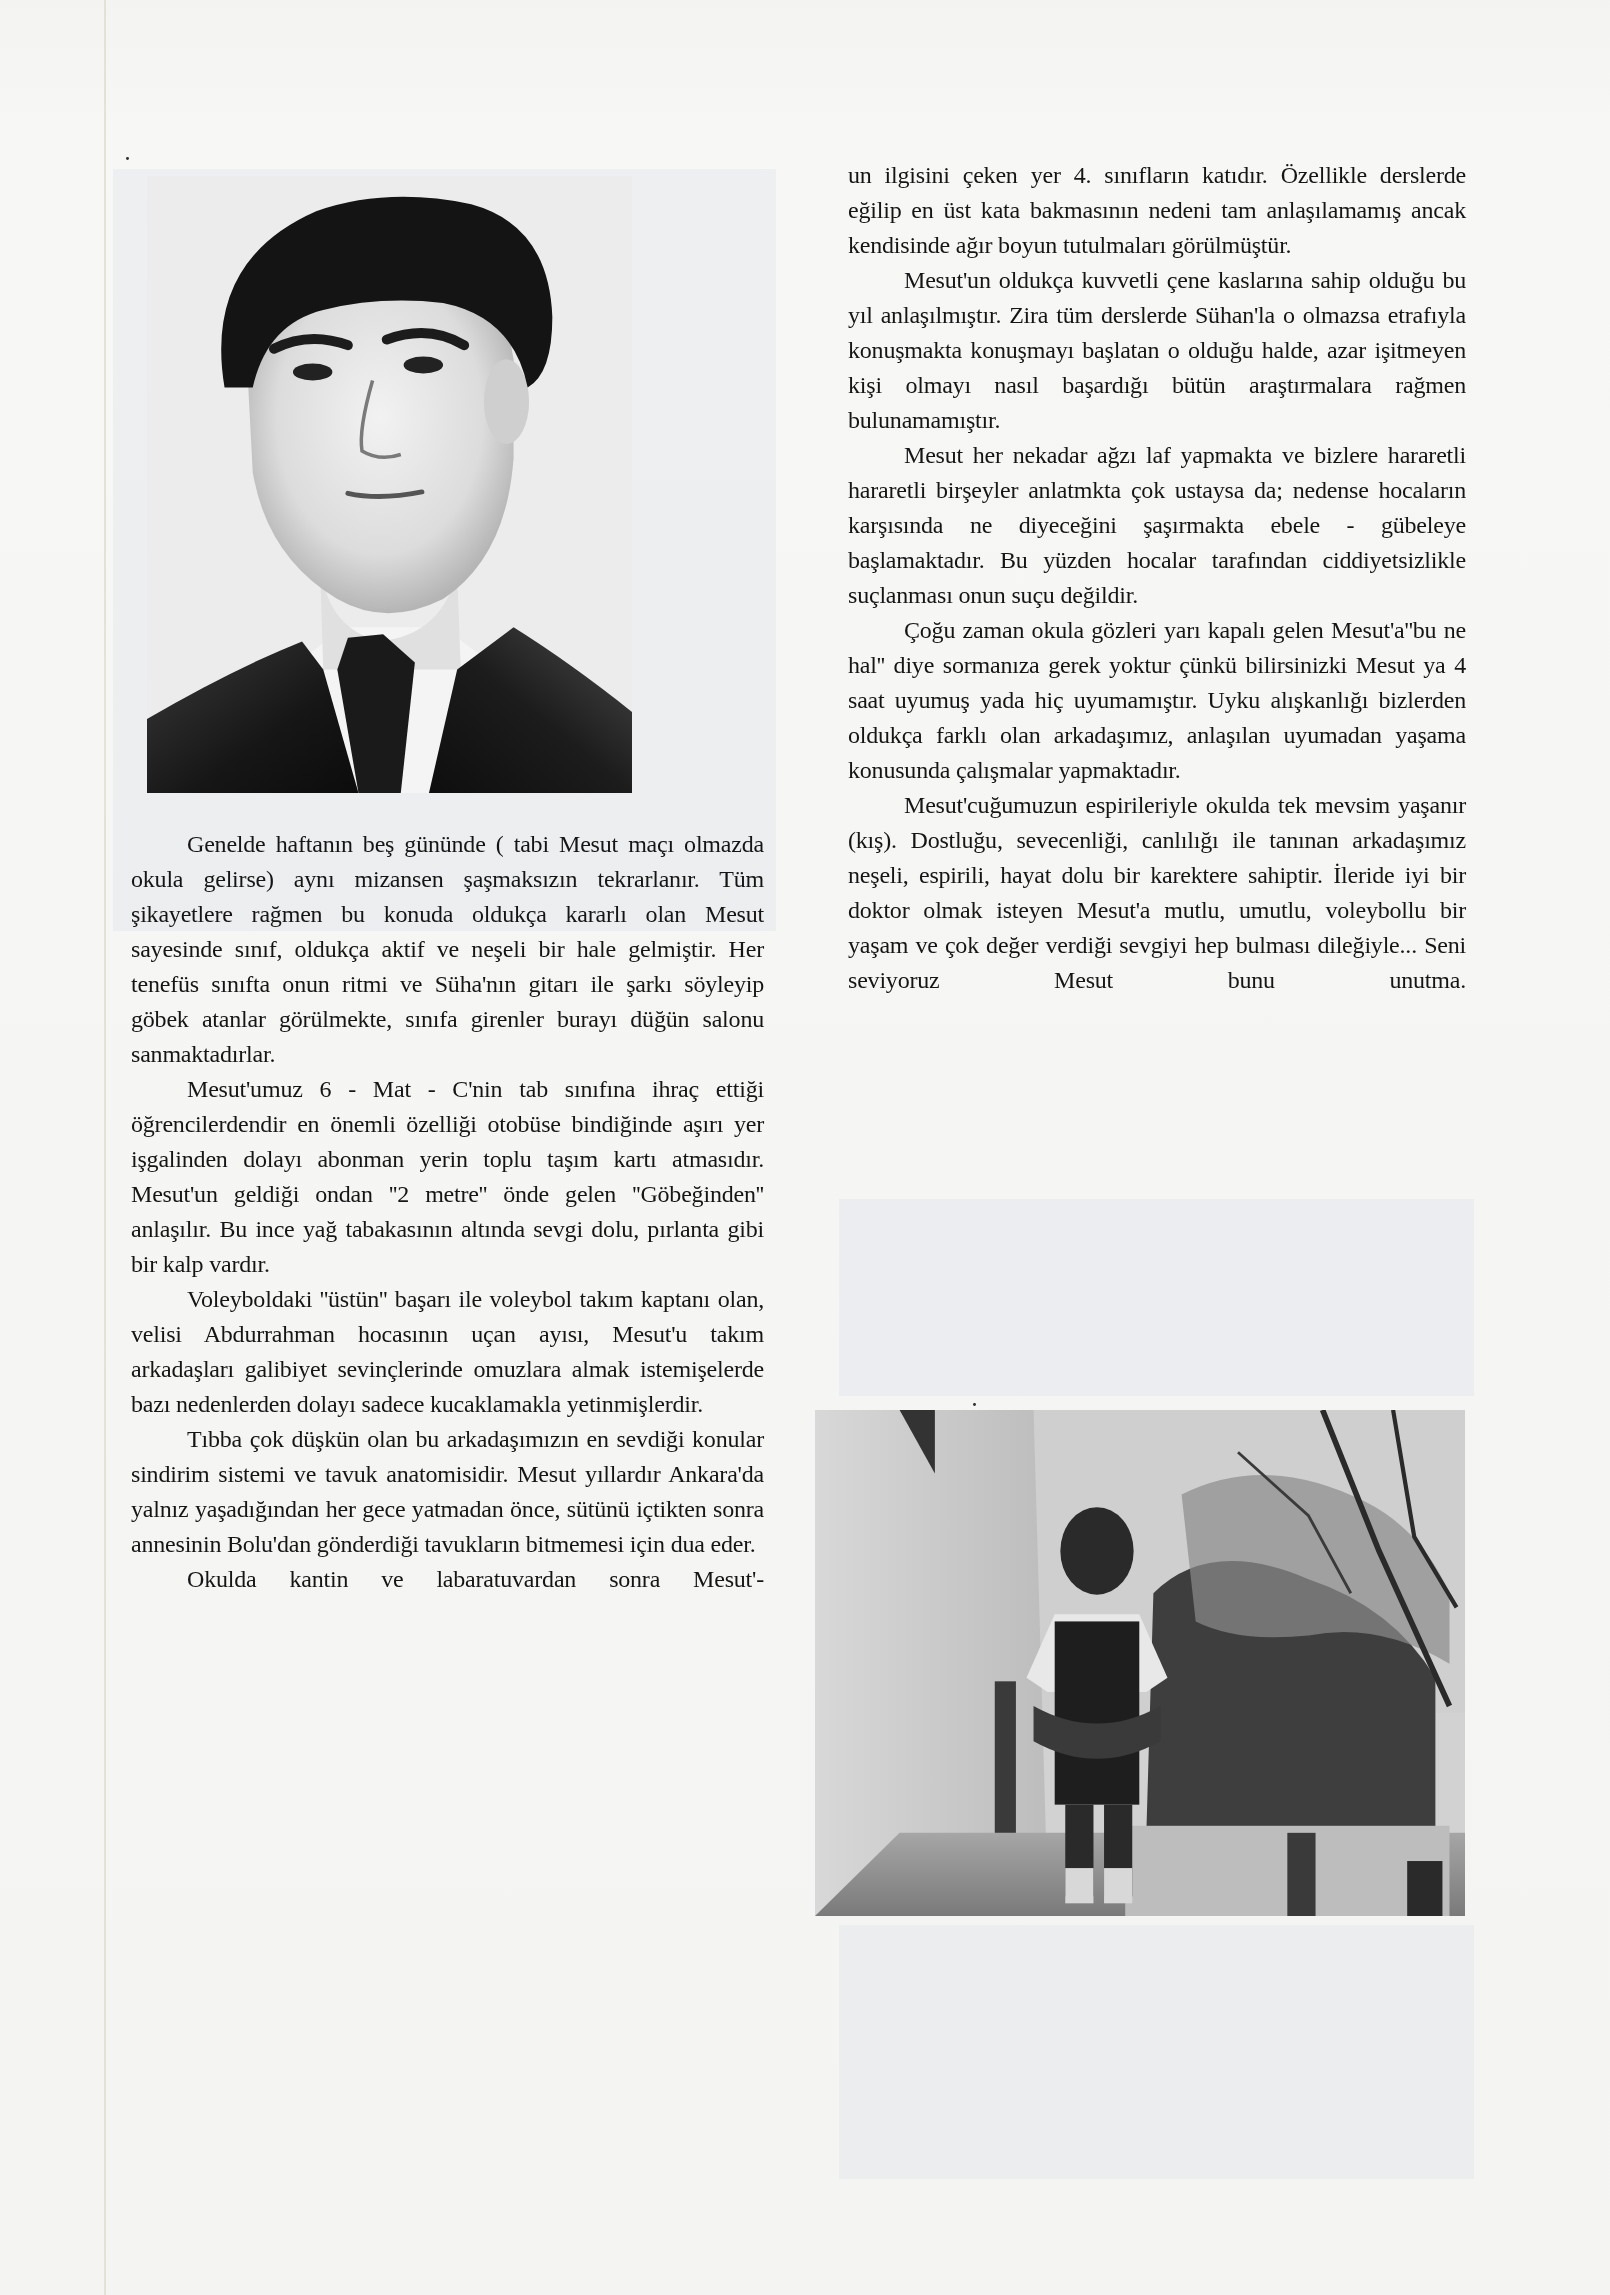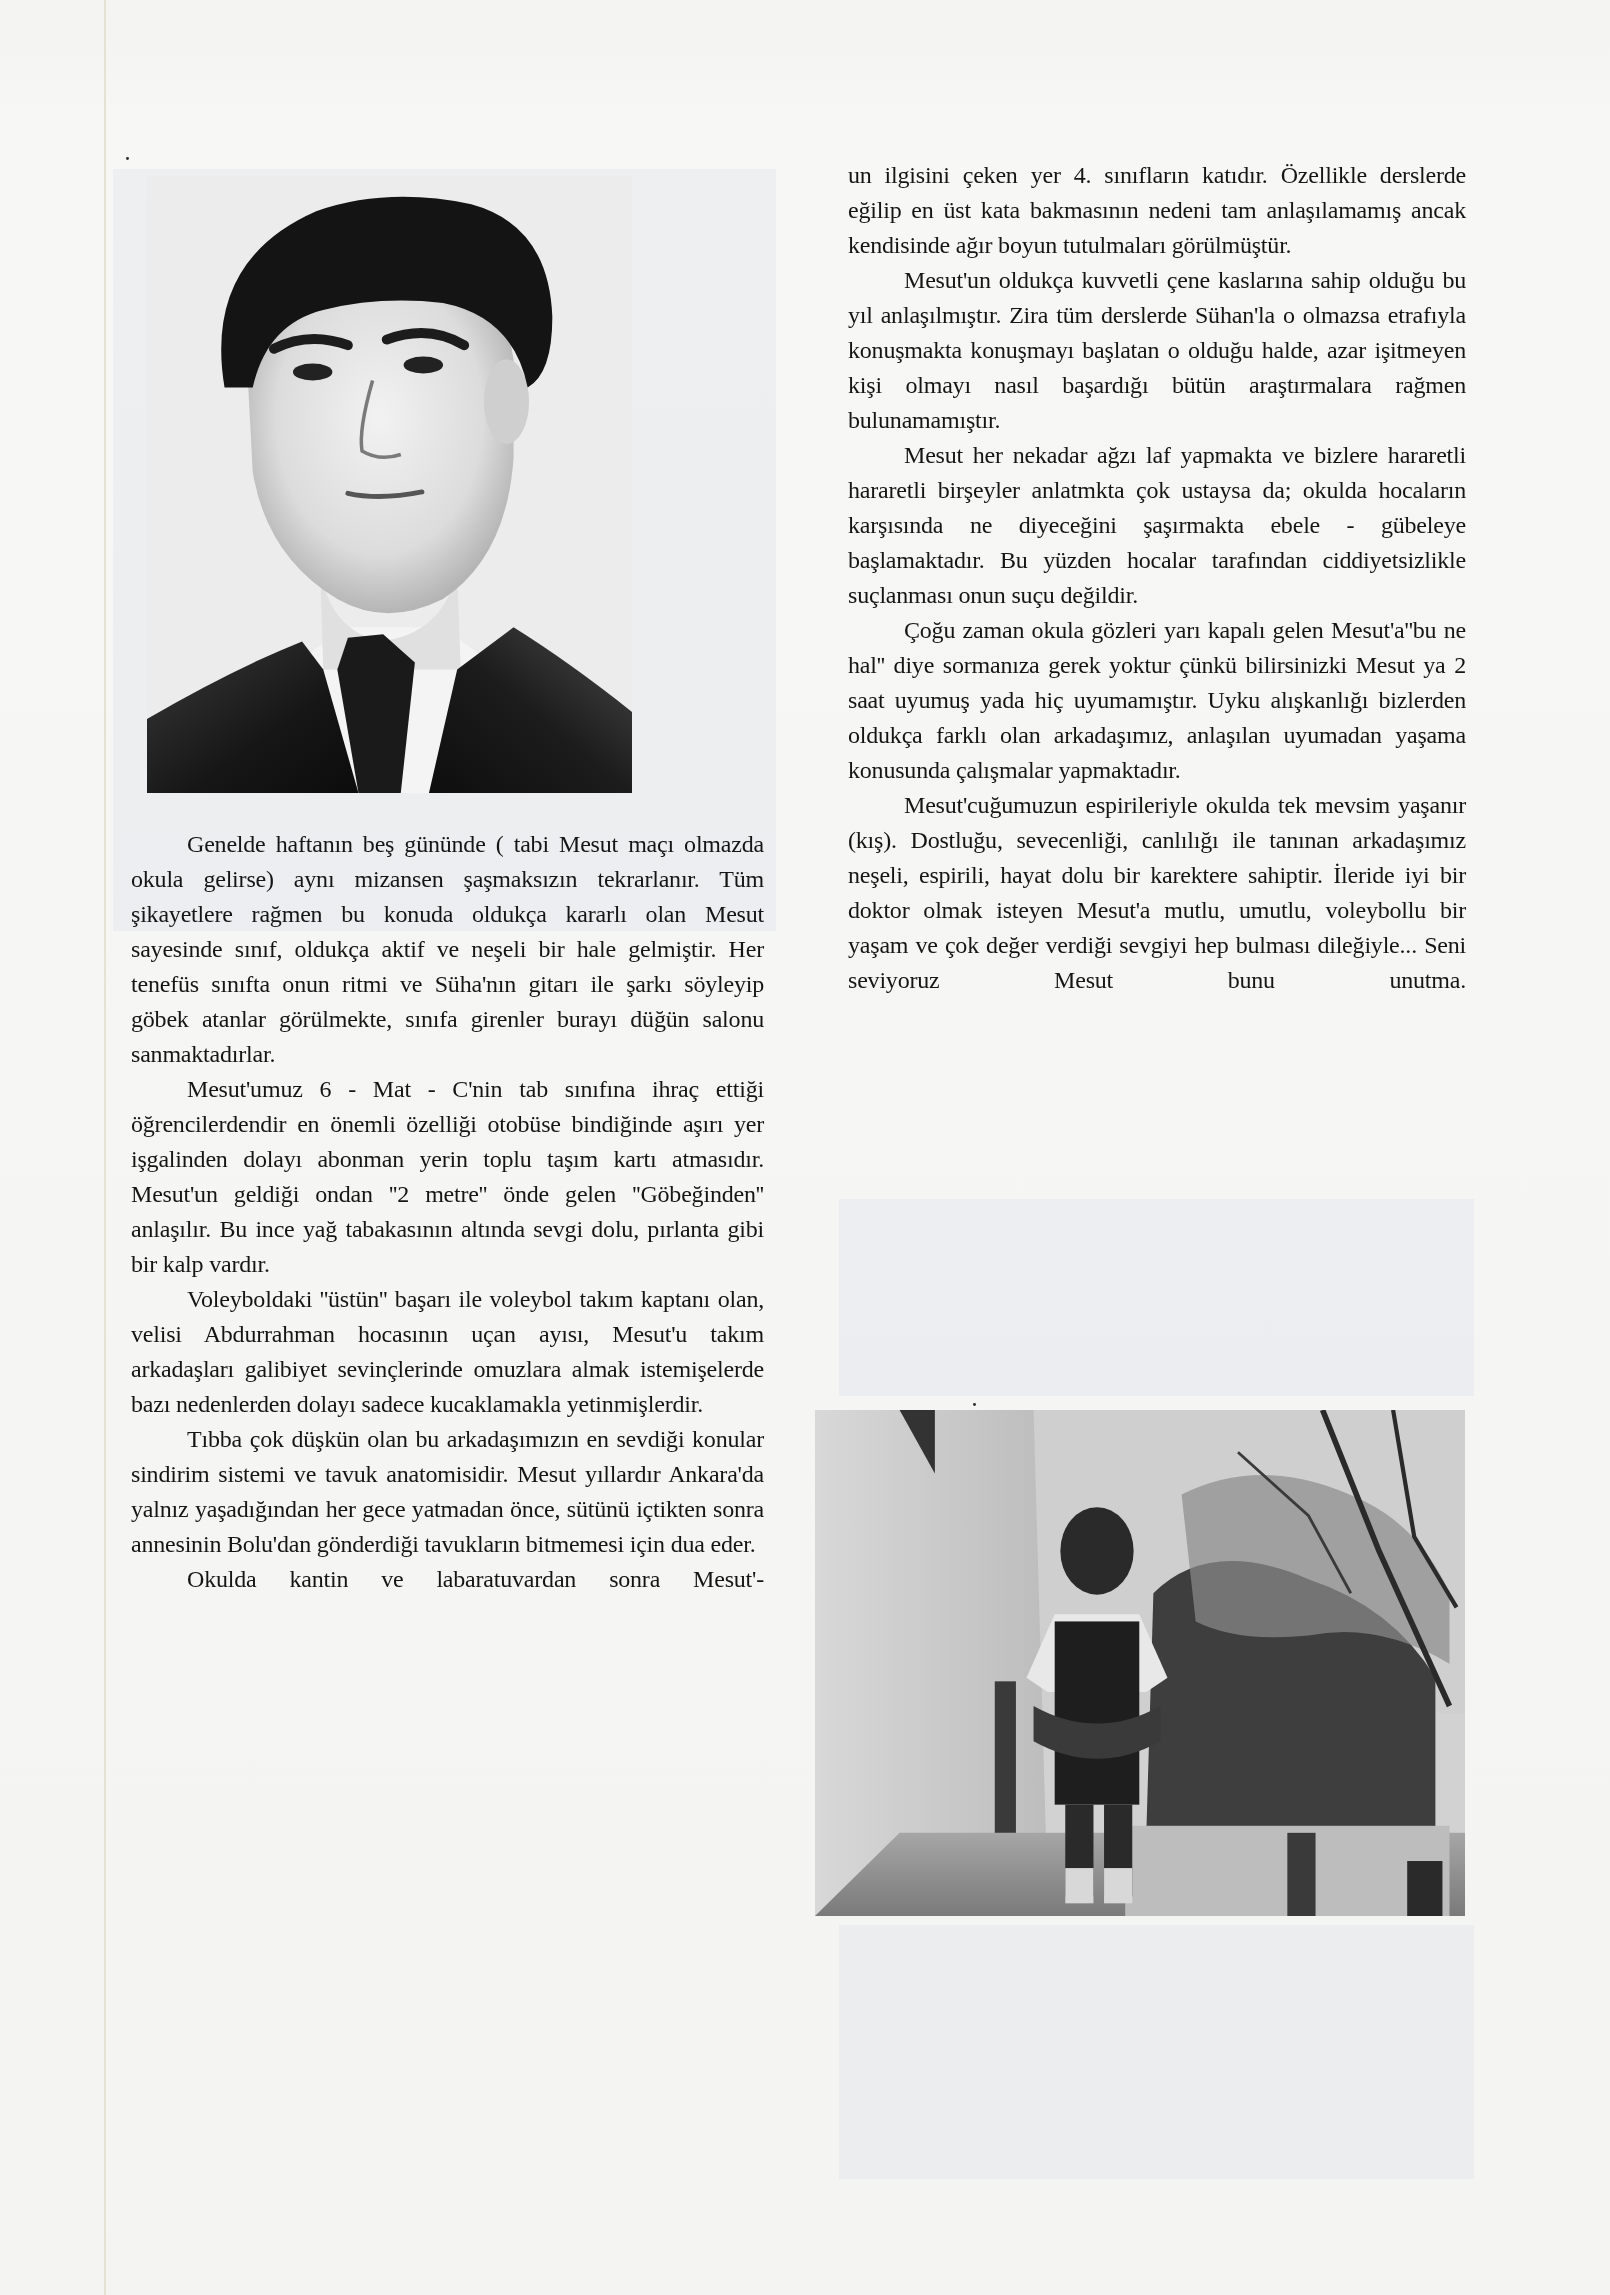--- a/index.html
+++ b/index.html
@@ -130,22 +130,22 @@
     <p class="para">Genelde haftanın beş gününde ( tabi Mesut maçı olmazda okula gelirse) aynı mizansen şaşmaksızın tekrarlanır. Tüm şikayetlere rağmen bu konuda oldukça kararlı olan Mesut sayesinde sınıf, oldukça aktif ve neşeli bir hale gelmiştir. Her tenefüs sınıfta onun ritmi ve Süha'nın gitarı ile şarkı söyleyip göbek atanlar görülmekte, sınıfa girenler burayı düğün salonu sanmaktadırlar.</p>
     <p class="para">Mesut'umuz 6 - Mat - C'nin tab sınıfına ihraç ettiği öğrencilerdendir en önemli özelliği otobüse bindiğinde aşırı yer işgalinden dolayı abonman yerin toplu taşım kartı atmasıdır. Mesut'un geldiği ondan ''2 metre'' önde gelen ''Göbeğinden'' anlaşılır. Bu ince yağ tabakasının altında sevgi dolu, pırlanta gibi bir kalp vardır.</p>
     <p class="para">Voleyboldaki ''üstün'' başarı ile voleybol takım kaptanı olan, velisi Abdurrahman hocasının uçan ayısı, Mesut'u takım arkadaşları galibiyet sevinçlerinde omuzlara almak istemişelerde bazı nedenlerden dolayı sadece kucaklamakla yetinmişlerdir.</p>
     <p class="para">Tıbba çok düşkün olan bu arkadaşımızın en sevdiği konular sindirim sistemi ve tavuk anatomisidir. Mesut yıllardır Ankara'da yalnız yaşadığından her gece yatmadan önce, sütünü içtikten sonra annesinin Bolu'dan gönderdiği tavukların bitmemesi için dua eder.</p>
     <p class="para last-line-justify">Okulda kantin ve labaratuvardan sonra Mesut'-</p>
   </div>
 
   <div class="col col-right">
     <p class="para cont">un ilgisini çeken yer 4. sınıfların katıdır. Özellikle derslerde eğilip en üst kata bakmasının nedeni tam anlaşılamamış ancak kendisinde ağır boyun tutulmaları görülmüştür.</p>
     <p class="para">Mesut'un oldukça kuvvetli çene kaslarına sahip olduğu bu yıl anlaşılmıştır. Zira tüm derslerde Sühan'la o olmazsa etrafıyla konuşmakta konuşmayı başlatan o olduğu halde, azar işitmeyen kişi olmayı nasıl başardığı bütün araştırmalara rağmen bulunamamıştır.</p>
-    <p class="para">Mesut her nekadar ağzı laf yapmakta ve bizlere hararetli hararetli birşeyler anlatmkta çok ustaysa da; okulda hocaların karşısında ne diyeceğini şaşırmakta ebele - gübeleye başlamaktadır. Bu yüzden hocalar tarafından ciddiyetsizlikle suçlanması onun suçu değildir.</p>
-    <p class="para">Çoğu zaman okula gözleri yarı kapalı gelen Mesut'a''bu ne hal'' diye sormanıza gerek yoktur çünkü bilirsinizki Mesut ya 2 saat uyumuş yada hiç uyumamıştır. Uyku alışkanlığı bizlerden oldukça farklı olan arkadaşımız, anlaşılan uyumadan yaşama konusunda çalışmalar yapmaktadır.</p>
+    <p class="para">Mesut her nekadar ağzı laf yapmakta ve bizlere hararetli hararetli birşeyler anlatmkta çok ustaysa da; nedense hocaların karşısında ne diyeceğini şaşırmakta ebele - gübeleye başlamaktadır. Bu yüzden hocalar tarafından ciddiyetsizlikle suçlanması onun suçu değildir.</p>
+    <p class="para">Çoğu zaman okula gözleri yarı kapalı gelen Mesut'a''bu ne hal'' diye sormanıza gerek yoktur çünkü bilirsinizki Mesut ya 4 saat uyumuş yada hiç uyumamıştır. Uyku alışkanlığı bizlerden oldukça farklı olan arkadaşımız, anlaşılan uyumadan yaşama konusunda çalışmalar yapmaktadır.</p>
     <p class="para last-line-justify">Mesut'cuğumuzun espirileriyle okulda tek mevsim yaşanır (kış). Dostluğu, sevecenliği, canlılığı ile tanınan arkadaşımız neşeli, espirili, hayat dolu bir karektere sahiptir. İleride iyi bir doktor olmak isteyen Mesut'a mutlu, umutlu, voleybollu bir yaşam ve çok değer verdiği sevgiyi hep bulması dileğiyle... Seni seviyoruz Mesut bunu unutma.</p>
   </div>
 
   <div class="child-photo">
     <svg viewBox="0 0 922 718" preserveAspectRatio="none">
       <defs>
         <linearGradient id="wall" x1="0" y1="0" x2="1" y2="0">
           <stop offset="0%" stop-color="#d8d8d8"></stop>
           <stop offset="100%" stop-color="#bdbdbd"></stop>
         </linearGradient>

